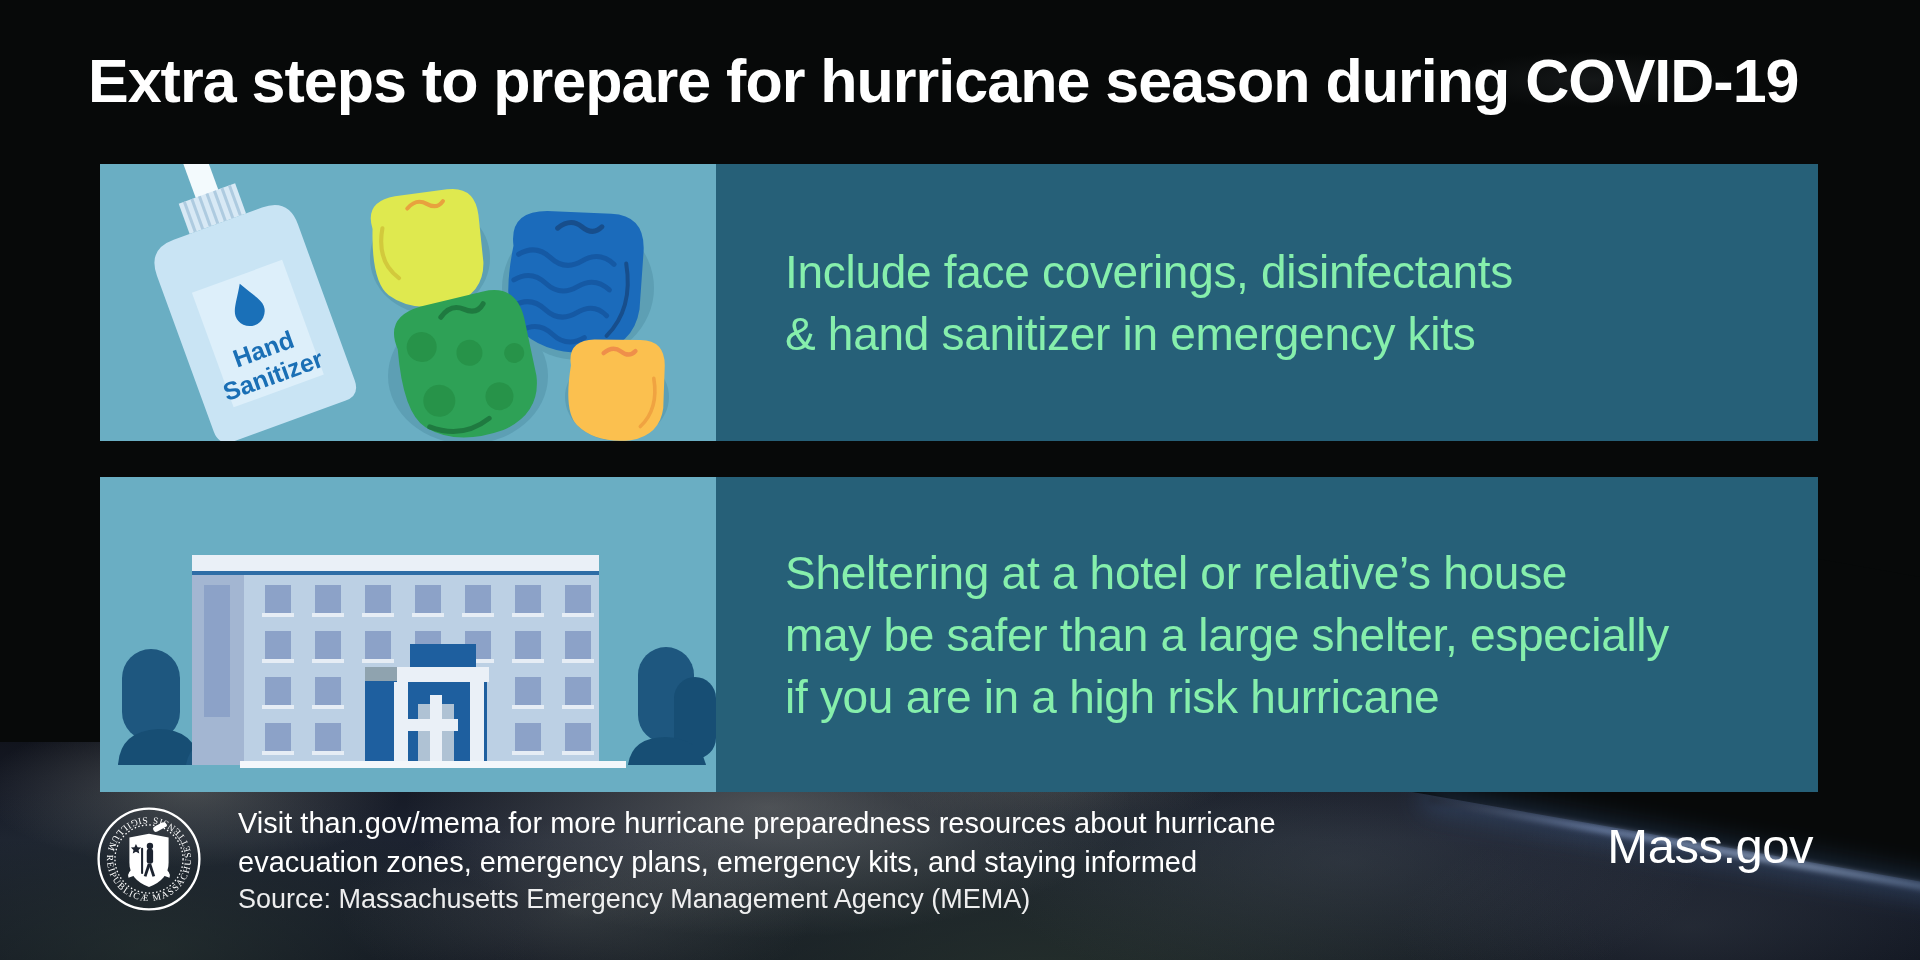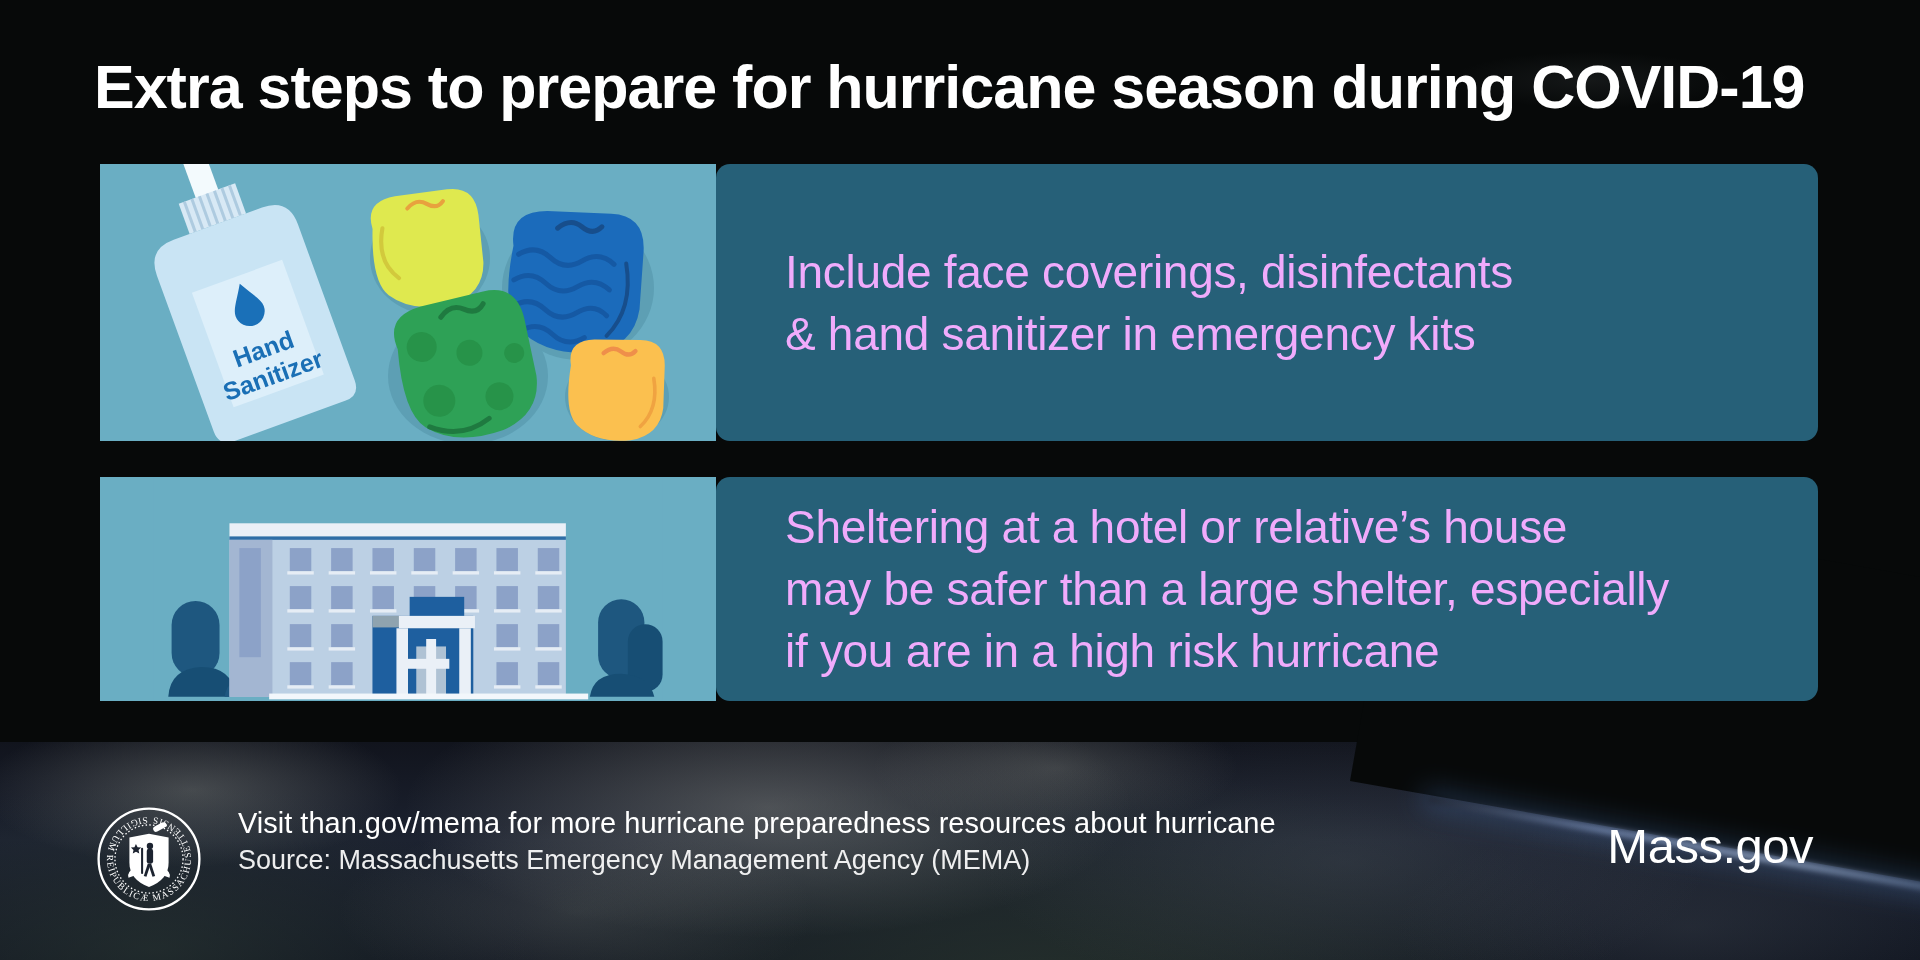--- a/index.html
+++ b/index.html
@@ -32,33 +32,33 @@
     background:linear-gradient(90deg,transparent,rgba(170,200,255,.65) 30%,rgba(195,218,255,.8) 60%,rgba(130,170,230,.45));
     box-shadow:0 0 26px 7px rgba(90,140,220,.30);
     transform:rotate(10deg);transform-origin:left top;filter:blur(3px);
   }
   .top-wisp{
     position:absolute;left:1380px;top:20px;width:420px;height:120px;
     background:radial-gradient(ellipse 200px 40px at 50% 50%, rgba(92,98,104,.16), transparent 70%);
   }
   
   .title{
-    position:absolute;left:86px;top:44px;width:1760px;margin:8px;
+    position:absolute;left:86px;top:44px;width:1760px;margin:2px;
     color:#ffffff;font-size:61px;font-weight:700;letter-spacing:-1px;
   }
   
   .card{position:absolute;left:100px;width:1718px;display:flex;}
   .card-1{top:164px;height:277px;}
-  .card-2{top:477px;height:224px;}
+  .card-2{top:477px;height:315px;}
   .illus{width:616px;height:100%;background:#6aaec3;overflow:hidden;flex:none;}
   .illus svg{display:block;width:100%;height:100%;}
   .ctext{
-    flex:1;background:#266078;color:#f0abfc;
+    flex:1;background:#266078;color:#86efac;
     display:flex;flex-direction:column;justify-content:center;
-    padding-left:69px;box-sizing:border-box;border-radius:14px;
+    padding-left:69px;box-sizing:border-box;
   }
   .tline{font-size:46px;line-height:62px;font-weight:400;letter-spacing:-.3px;}
   
   .seal{position:absolute;left:93px;top:803px;width:112px;height:112px;}
   .finfo{position:absolute;left:238px;top:804px;color:#ffffff;}
   .finfo .fline{font-size:29px;line-height:39px;font-weight:400;}
   .finfo .fsource{font-size:27px;line-height:34px;opacity:.92;font-weight:400;}
   .brand{
     position:absolute;right:107px;top:818px;color:#ffffff;
     font-size:49px;font-weight:400;letter-spacing:-.5px;
@@ -263,18 +263,19 @@
       <rect x="-2.4" y="-11" width="6.8" height="16" rx="2.5" fill="#1c2330"></rect>
       <rect x="-8.5" y="-12" width="2.2" height="28" rx="1" fill="#1c2330"></rect>
       <rect x="-3.5" y="5" width="3" height="14" fill="#1c2330" transform="rotate(18 -2 12)"></rect>
       <rect x="1.5" y="5" width="3" height="14" fill="#1c2330" transform="rotate(-18 3 12)"></rect>
       <path d="M -14,-16 l 1.8,3.4 3.8,0.4 -2.8,2.6 0.8,3.8 -3.6,-2 -3.4,2 0.8,-3.8 -2.8,-2.6 3.8,-0.4 Z" fill="#1c2330"></path>
     </g>
   </svg>
 
   <div class="finfo">
     <div class="fline">Visit than.gov/mema for more hurricane preparedness resources about hurricane</div>
+    <div class="fline">evacuation zones, emergency plans, emergency kits, and staying informed</div>
     <div class="fsource">Source: Massachusetts Emergency Management Agency (MEMA)</div>
   </div>
 
   <div class="brand">Mass.gov</div>
 
 </div>
 
 </body></html>

